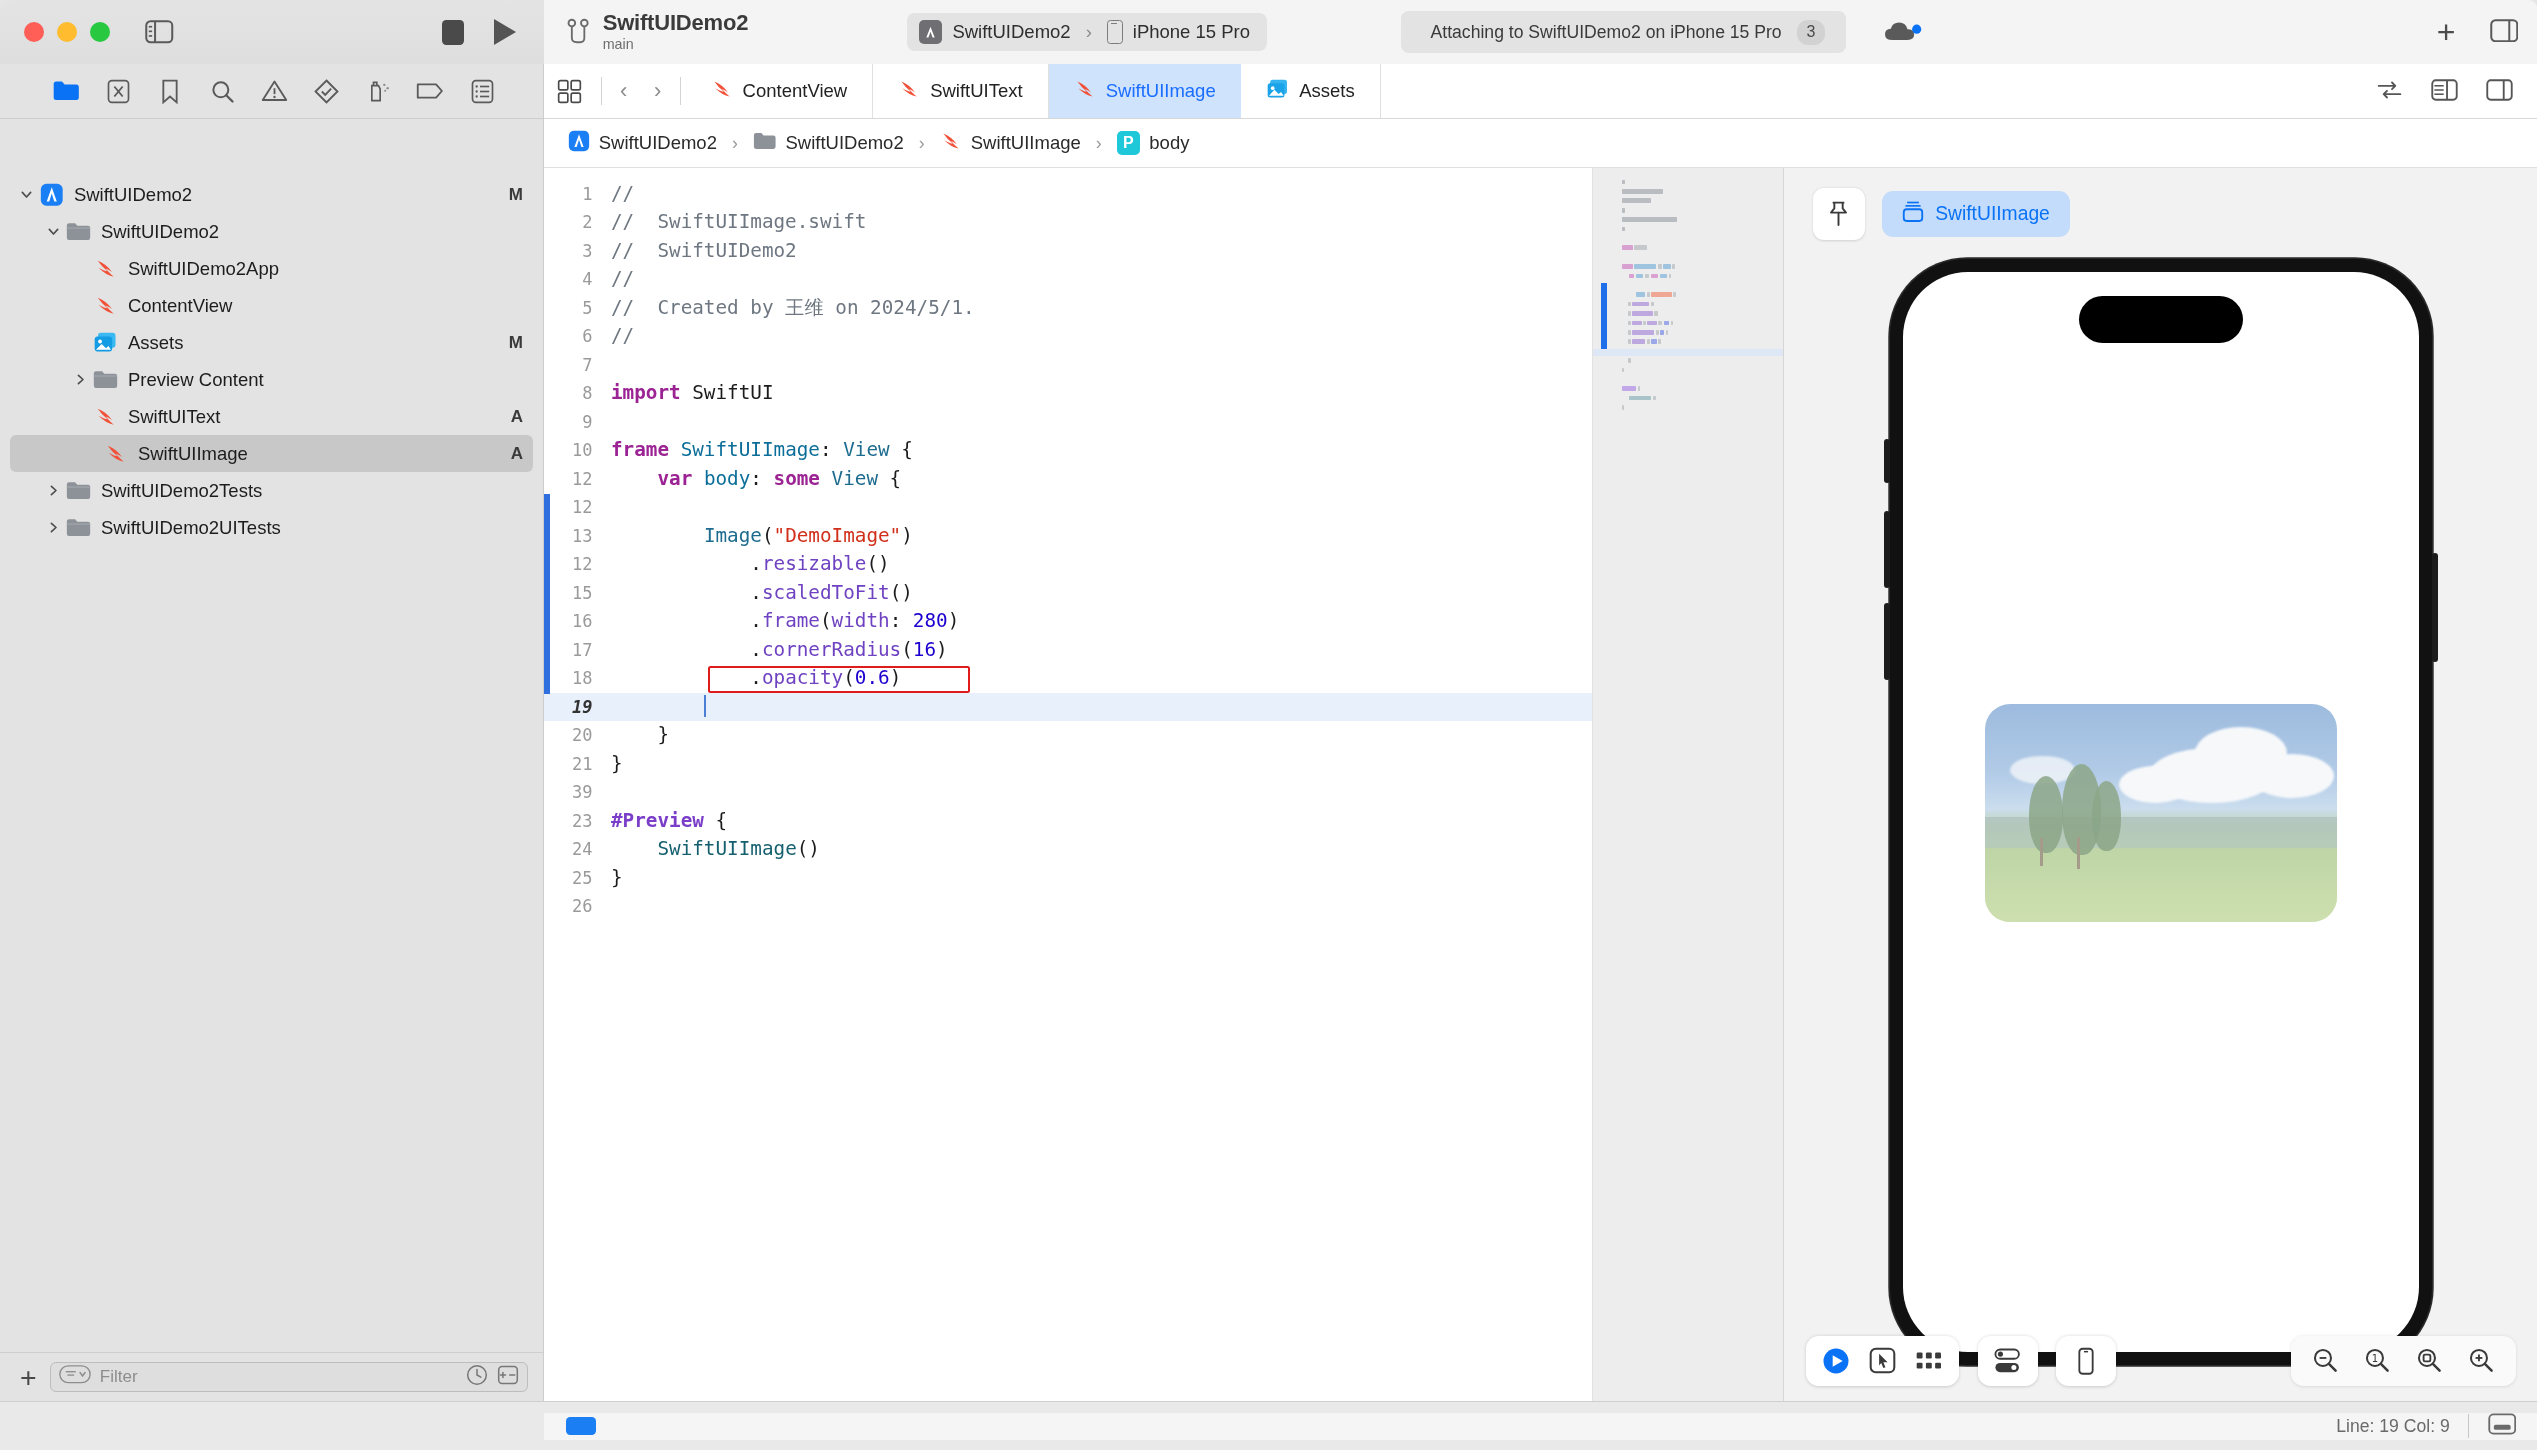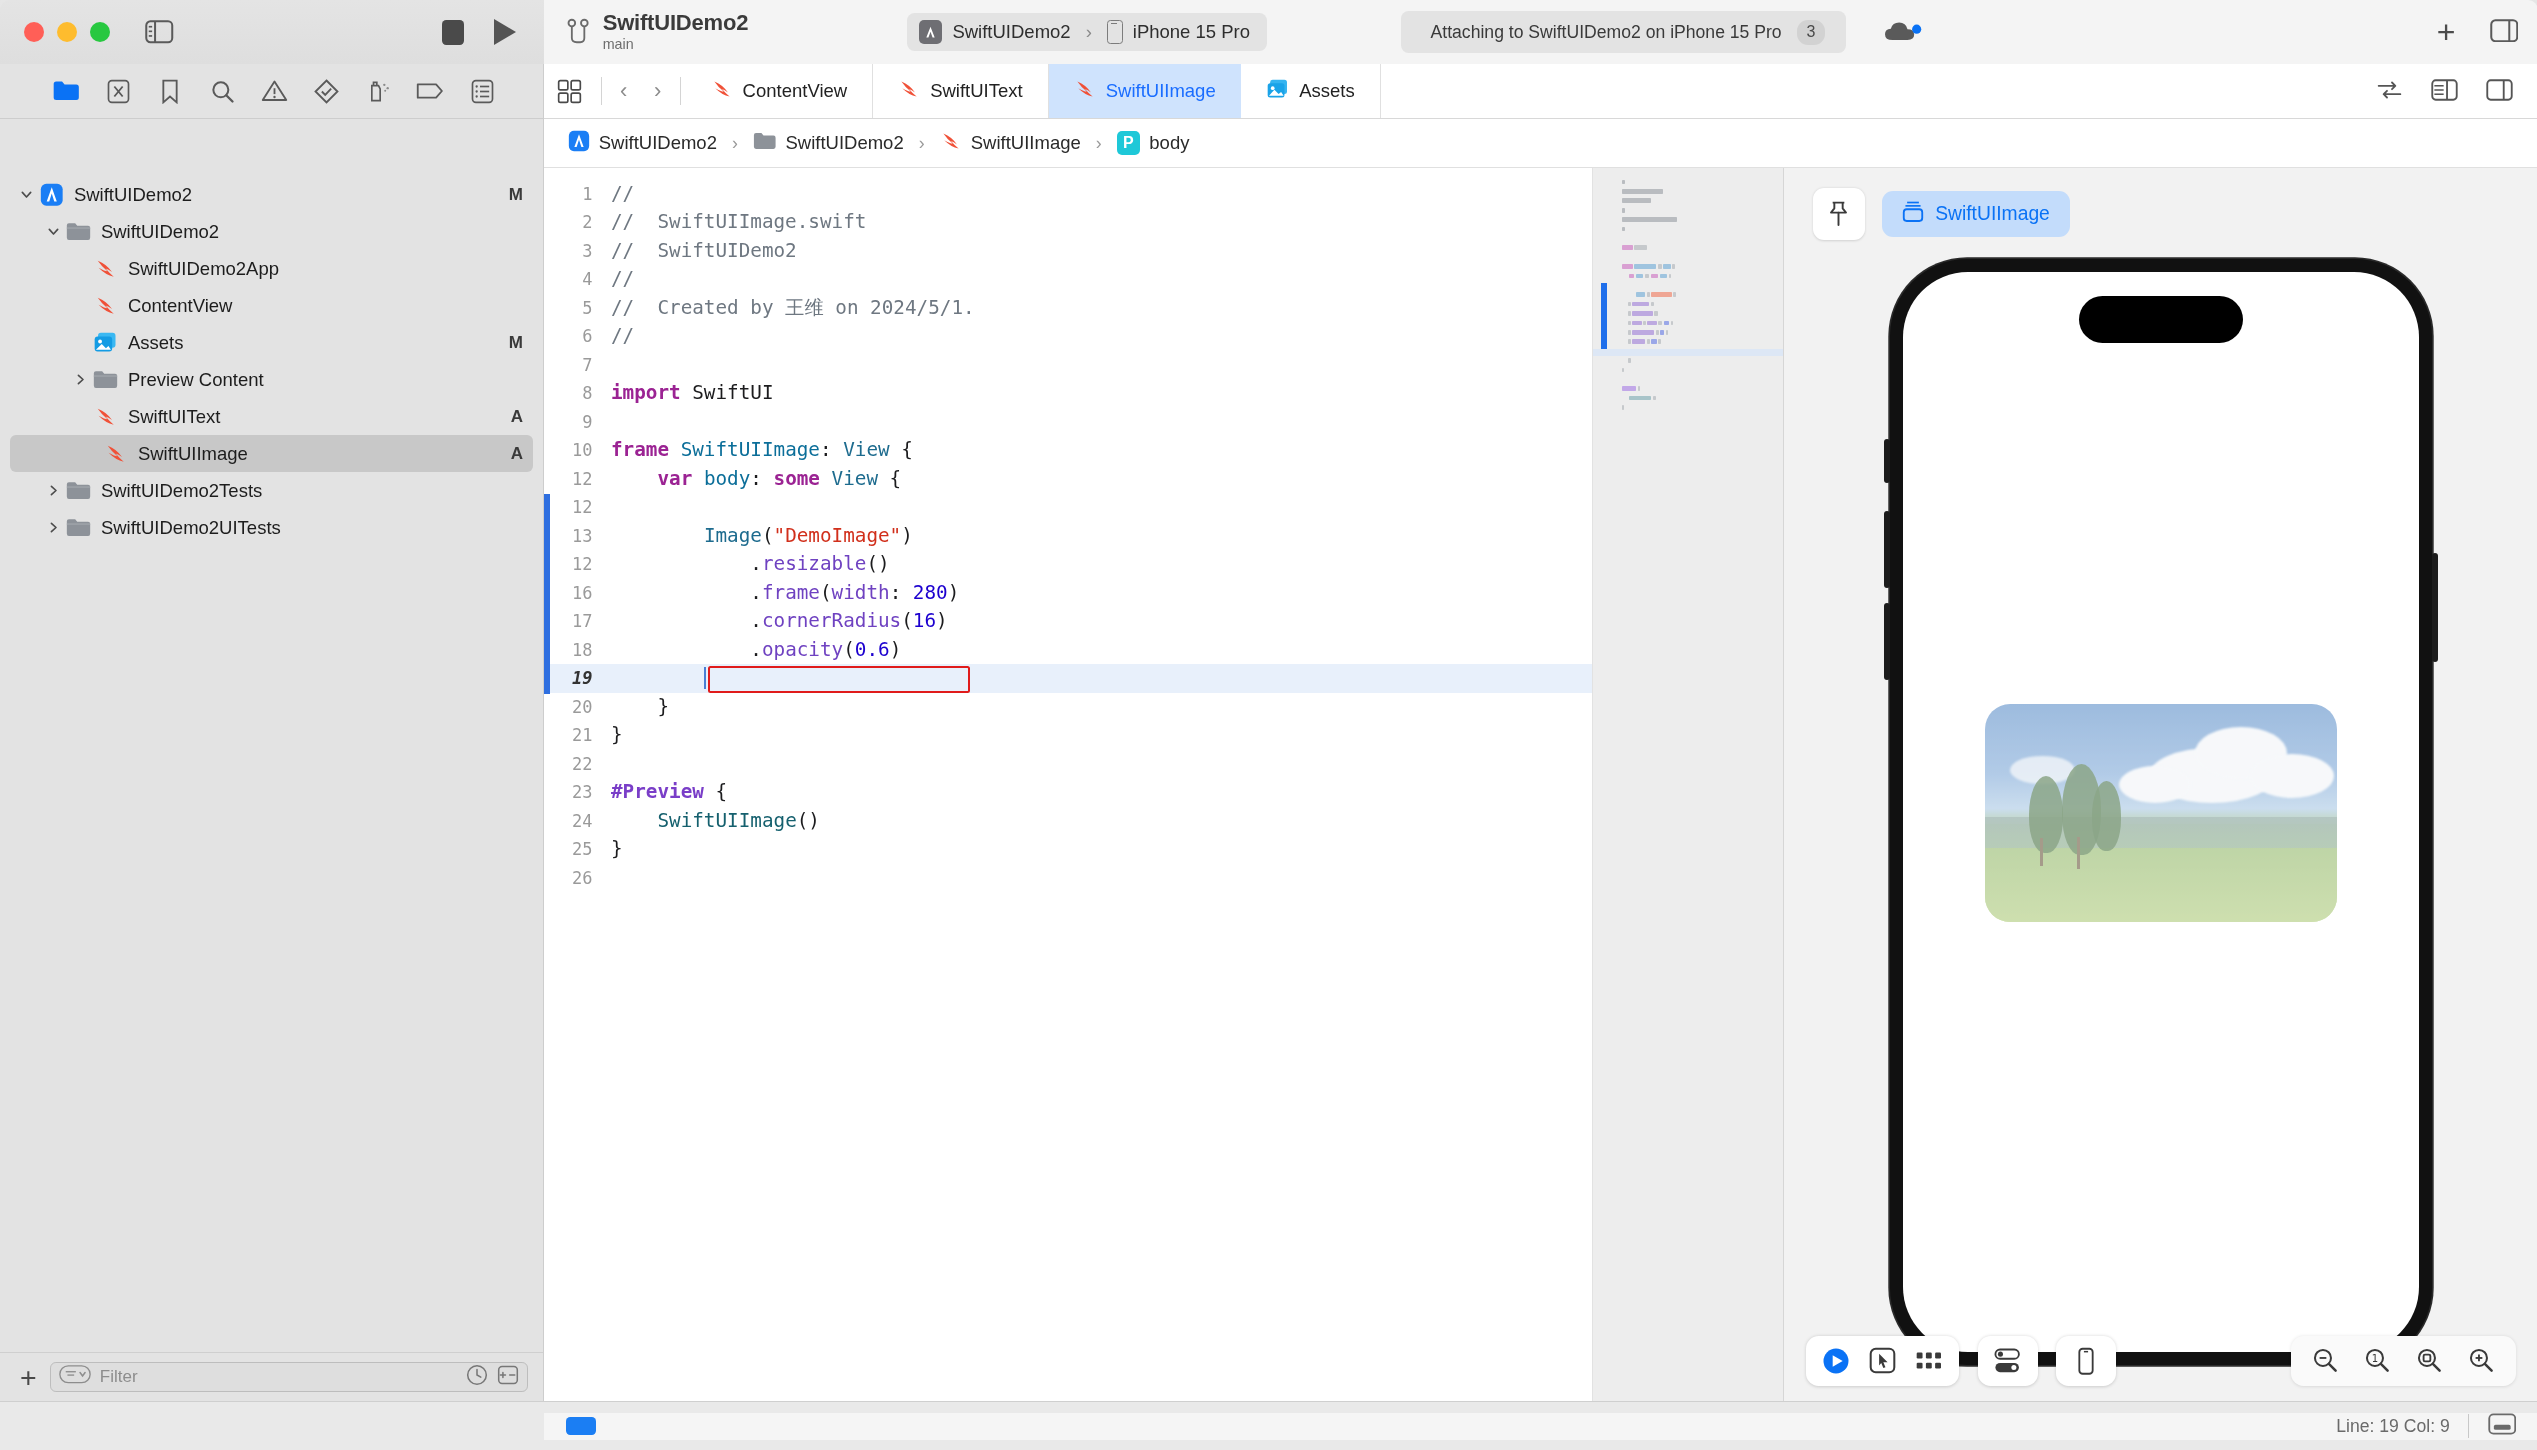--- a/index.html
+++ b/index.html
@@ -802,20 +802,24 @@
             </div>
             <div class="code-line">
               <span class="ln">13</span>
               <span class="code-text"><span>        </span><span class="typ2">Image</span><span>(</span><span class="str">"DemoImage"</span><span>)</span></span>
             </div>
             <div class="code-line">
               <span class="ln">12</span>
               <span class="code-text"><span>            .</span><span class="mth">resizable</span><span>()</span></span>
             </div>
             <div class="code-line">
+              <span class="ln">15</span>
+              <span class="code-text"><span>            .</span><span class="mth">scaledToFit</span><span>()</span></span>
+            </div>
+            <div class="code-line">
               <span class="ln">16</span>
               <span class="code-text"><span>            .</span><span class="mth">frame</span><span>(</span><span class="mth">width</span><span>: </span><span class="num">280</span><span>)</span></span>
             </div>
             <div class="code-line">
               <span class="ln">17</span>
               <span class="code-text"><span>            .</span><span class="mth">cornerRadius</span><span>(</span><span class="num">16</span><span>)</span></span>
             </div>
             <div class="code-line">
               <span class="ln">18</span>
               <span class="code-text"><span>            .</span><span class="mth">opacity</span><span>(</span><span class="num">0.6</span><span>)</span></span>
@@ -826,21 +830,21 @@
             </div>
             <div class="code-line">
               <span class="ln">20</span>
               <span class="code-text"><span>    }</span></span>
             </div>
             <div class="code-line">
               <span class="ln">21</span>
               <span class="code-text"><span>}</span></span>
             </div>
             <div class="code-line">
-              <span class="ln">22</span>
+              <span class="ln">39</span>
               <span class="code-text"></span>
             </div>
             <div class="code-line">
               <span class="ln">23</span>
               <span class="code-text"><span class="mac">#Preview</span><span> {</span></span>
             </div>
             <div class="code-line">
               <span class="ln">24</span>
               <span class="code-text"><span>    </span><span class="tealtype">SwiftUIImage</span><span>()</span></span>
             </div>

